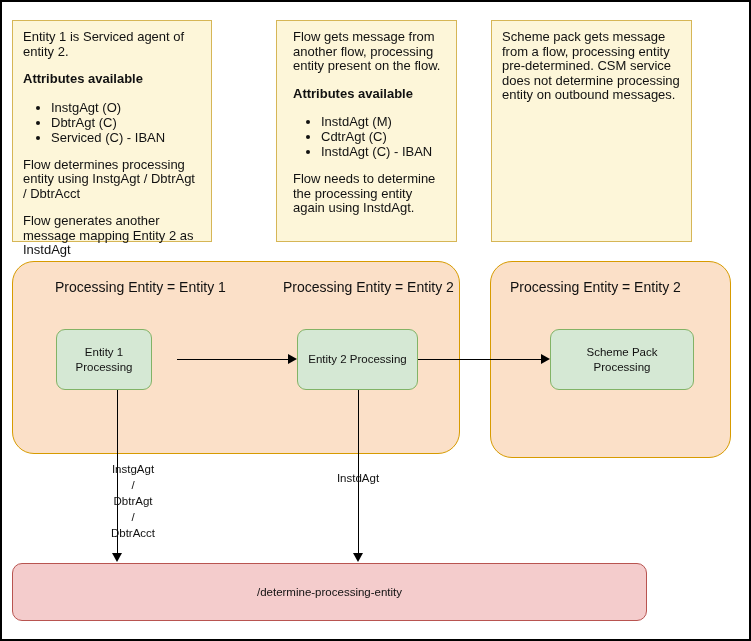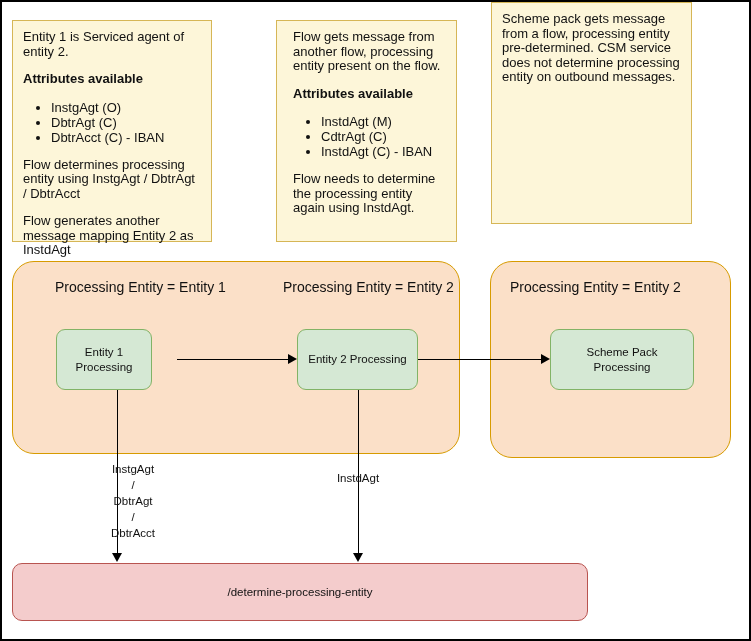--- a/index.html
+++ b/index.html
@@ -126,38 +126,38 @@
 <body>
 
 <div id="canvas">
 
   <div class="note" style="left:10px; top:18px; width:200px; height:222px;">
     <p>Entity 1 is Serviced agent of entity 2.</p>
     <p class="bold">Attributes available</p>
     <ul>
       <li>InstgAgt (O)</li>
       <li>DbtrAgt (C)</li>
-      <li>DbtrAcct (C) - IBAN</li>
+      <li>Serviced (C) - IBAN</li>
     </ul>
     <p>Flow determines processing entity using InstgAgt / DbtrAgt / DbtrAcct</p>
     <p>Flow generates another message mapping Entity 2 as InstdAgt</p>
   </div>
 
   <div class="note" style="left:274px; top:18px; width:181px; height:222px;padding-left:16px;">
     <p>Flow gets message from another flow, processing entity present on the flow.</p>
     <p class="bold">Attributes available</p>
     <ul>
       <li>InstdAgt (M)</li>
       <li>CdtrAgt (C)</li>
       <li>InstdAgt (C) - IBAN</li>
     </ul>
     <p>Flow needs to determine the processing entity again using InstdAgt.</p>
   </div>
 
-  <div class="note" style="left:489px; top:0; width:201px; height:222px;">
+  <div class="note" style="left:489px; top:18px; width:201px; height:222px;">
     <p>Scheme pack gets message from a flow, processing entity pre-determined. CSM service does not determine processing entity on outbound messages.</p>
   </div>
 
   <div class="pool" style="left:10px; top:259px; width:448px; height:193px;"></div>
   <div class="pool-label" style="left:53px; top:277px;">Processing Entity = Entity 1</div>
   <div class="pool-label" style="left:281px; top:277px;">Processing Entity = Entity 2</div>
 
   <div class="pool" style="left:488px; top:259px; width:241px; height:197px;"></div>
   <div class="pool-label" style="left:508px; top:277px;">Processing Entity = Entity 2</div>
 
@@ -185,17 +185,17 @@
   <div class="edge-label" style="left:76px; top:459px; width:110px; white-space:pre-line;">InstgAgt
 /
 DbtrAgt
 /
 DbtrAcct</div>
 
   <div class="line-v" style="left:356px; top:388px; height:165px;"></div>
   <div class="arrow-down" style="left:351px; top:551px;"></div>
   <div class="edge-label" style="left:305px; top:468px; width:102px;">InstdAgt</div>
 
-  <div class="service-bar" style="left:10px; top:561px; width:576px; height:58px;">
+  <div class="service-bar" style="left:10px; top:561px; width:635px; height:58px;">
     <span>/determine-processing-entity</span>
   </div>
 
 </div>
 
 </body></html>

